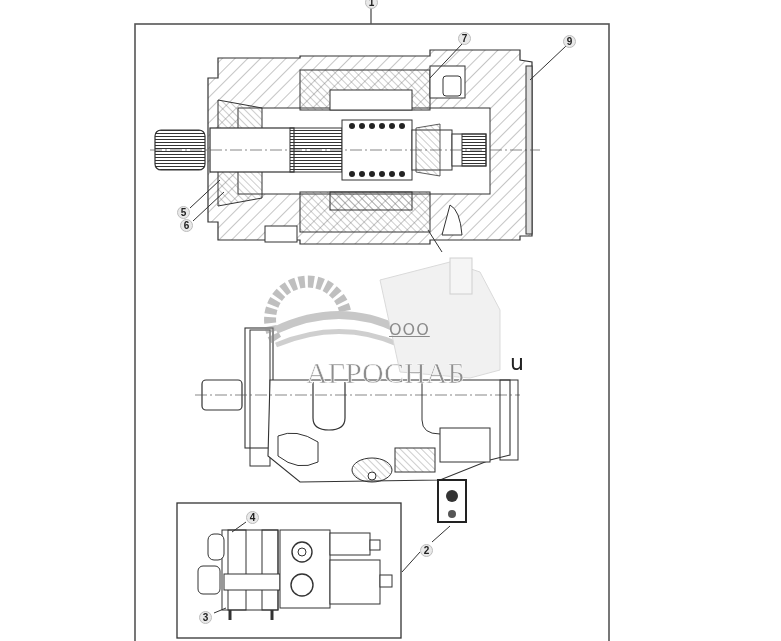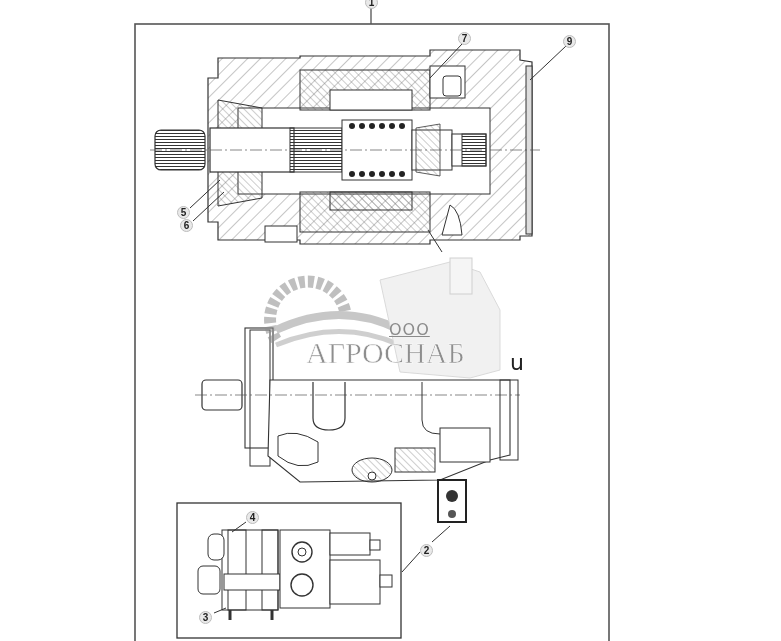--- a/index.html
+++ b/index.html
@@ -1,21 +1,21 @@
 <!DOCTYPE html>
 <html><head>
 <meta charset="utf-8">
 <style>
   html,body{margin:0;padding:0;background:#ffffff;}
   body{width:781px;height:641px;position:relative;overflow:hidden;font-family:"Liberation Sans",sans-serif;}
   #stage{position:absolute;left:0;top:0;width:781px;height:641px;}
   .callout{position:absolute;width:13px;height:13px;border-radius:50%;background:#e9e9e9;border:1px solid #bdbdbd;
            font:bold 10px "Liberation Sans",sans-serif;color:#222;display:flex;align-items:center;justify-content:center;box-sizing:border-box;}
   .wm-ooo{position:absolute;left:389px;top:320px;font:16px "DejaVu Sans",sans-serif;color:#8a8a8a;letter-spacing:1px;text-decoration:underline;}
-  .wm-brand{position:absolute;left:306px;top:336px;font:30px "Liberation Serif",serif;color:#8e8e8e;letter-spacing:0px;text-align:center;
+  .wm-brand{position:absolute;left:306px;top:356px;font:30px "Liberation Serif",serif;color:#8e8e8e;letter-spacing:0px;text-align:center;
             -webkit-text-stroke:0.6px #ffffff;}
   .wm-suffix{position:absolute;left:510px;top:350px;font:22px "DejaVu Sans",sans-serif;color:#222;}
 </style>
 </head>
 <body>
 
 <div id="stage">
 <svg width="781" height="641" viewBox="0 0 781 641" xmlns="http://www.w3.org/2000/svg">
   <defs>
     <pattern id="hatch" patternUnits="userSpaceOnUse" width="9" height="9" patternTransform="rotate(45)">

